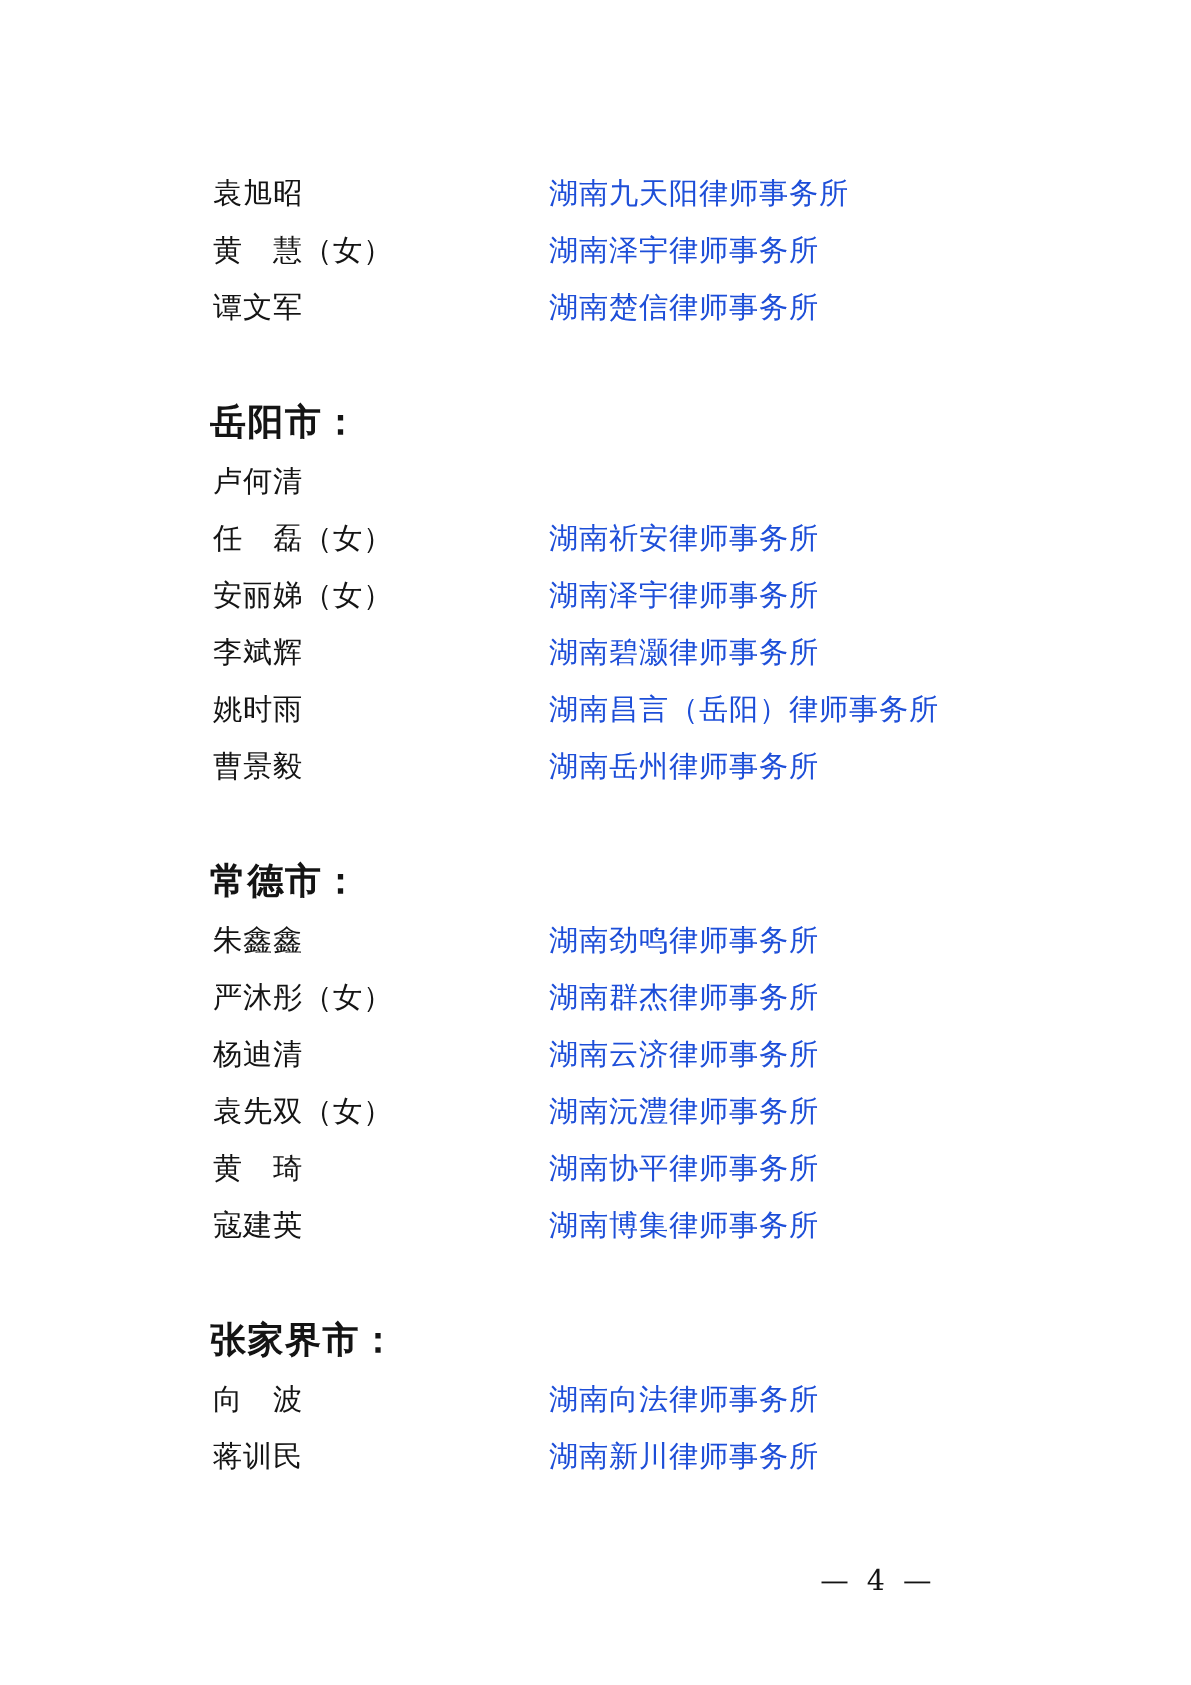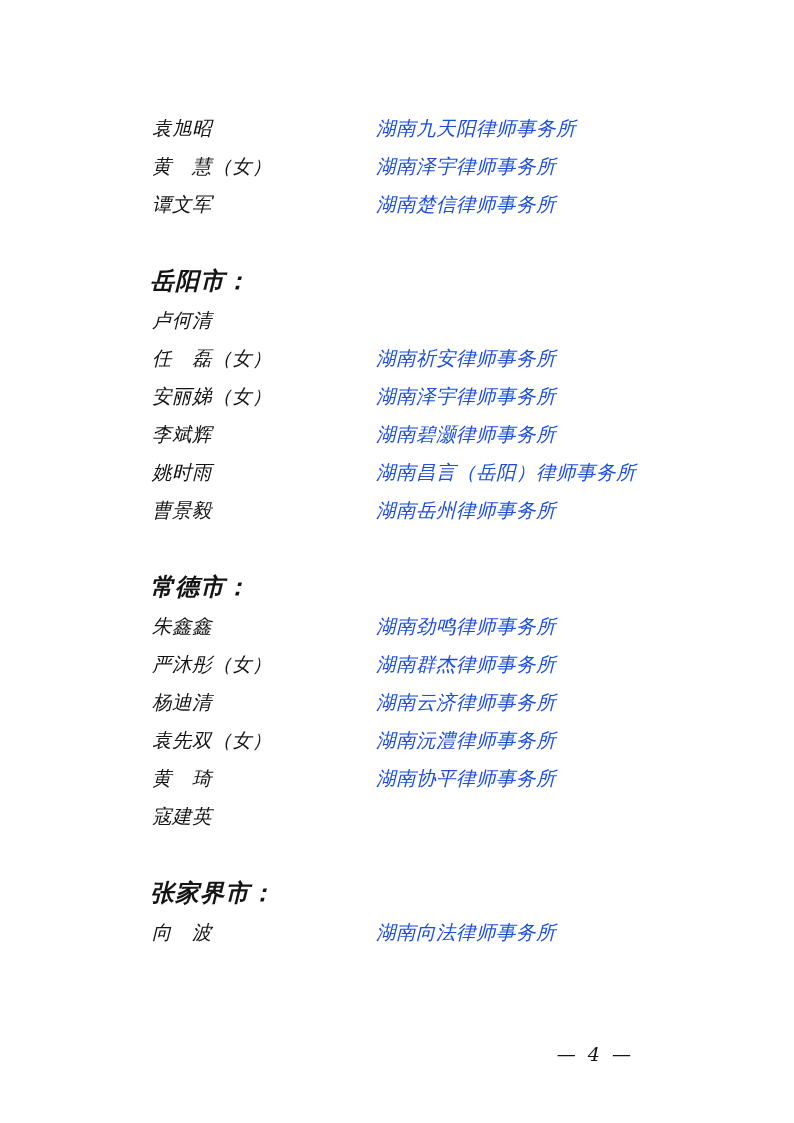--- a/index.html
+++ b/index.html
@@ -10,27 +10,26 @@
     width: 794px;
     height: 1123px;
     background: #ffffff;
     font-family: "DejaVu Serif", "Liberation Serif", serif;
     color: #1a1a1a;
     position: relative;
     overflow: hidden;
   }
   .page {
     position: absolute;
-    left: 15px;
+    left: 5px;
     top: 0;
     width: 711px;
     height: 1123px;
     box-sizing: border-box;
     padding: 110px 90px 60px 135px;
-    font-style: italic;
   }
   .doc-body {
     display: block;
   }
   .group {
     margin-bottom: 0;
   }
   .group-spacer {
     height: 38px;
   }
@@ -135,25 +134,30 @@
         <div class="entry">
           <span class="name">袁先双（女）</span>
           <span class="firm">湖南沅澧律师事务所</span>
         </div>
         <div class="entry">
           <span class="name">黄　琦</span>
           <span class="firm">湖南协平律师事务所</span>
         </div>
         <div class="entry">
           <span class="name">寇建英</span>
+          <span class="firm">湖南博集律师事务所</span>
         </div>
       </div>
       <div class="group-spacer"></div>
       <div class="group">
         <div class="group-heading">张家界市：</div>
         <div class="entry">
           <span class="name">向　波</span>
           <span class="firm">湖南向法律师事务所</span>
         </div>
+        <div class="entry">
+          <span class="name">蒋训民</span>
+          <span class="firm">湖南新川律师事务所</span>
+        </div>
       </div>
     </div>
   <div class="page-number">— 4 —</div>
 </div>
 
 </body></html>

